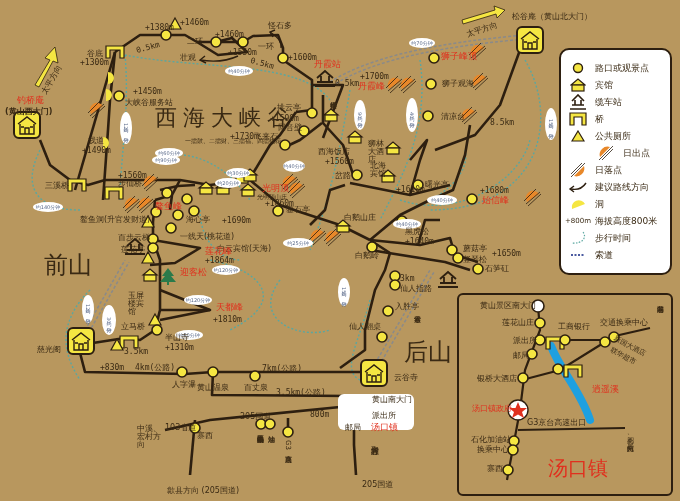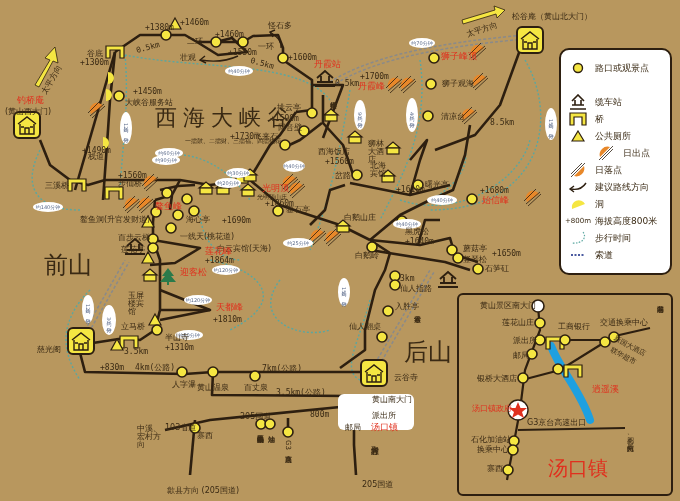--- a/index.html
+++ b/index.html
@@ -291,21 +291,21 @@
 <div class="pill" style="left:102px;top:305px;width:14px;height:30px;writing-mode:vertical-rl;">约30分钟</div>
 <div class="pill" style="left:393px;top:219px;width:28px;height:10px;">约40分钟</div>
 
 <div class="lbl big" style="left:155px;top:107px;">西海大峡谷</div>
 <div class="lbl sm" style="left:185px;top:138px;font-size:6px;">一擂鼓、二擂财、三擂福、四擂桃花</div>
 <div class="lbl region" style="left:44px;top:253px;">前山</div>
 <div class="lbl region" style="left:404px;top:340px;">后山</div>
 <div class="lbl town" style="left:548px;top:458px;">汤口镇</div>
 
 <div class="lbl red" style="left:17px;top:96px;">钓桥庵</div>
-<div class="lbl sm" style="left:5px;top:108px;">(黄山西大门)</div>
+<div class="lbl sm" style="left:5px;top:108px;font-weight:bold;">(黄山西大门)</div>
 <div class="lbl sm" style="left:512px;top:13px;">松谷庵（黄山北大门）</div>
 <div class="lbl sm" style="left:37px;top:346px;text-align:center;">慈光阁</div>
 <div class="lbl sm" style="left:394px;top:374px;">云谷寺</div>
 
 <div class="lbl sm" style="left:36px;top:76px;transform:rotate(-60deg);">太平方向</div>
 <div class="lbl sm" style="left:466px;top:26px;transform:rotate(-18deg);">太平方向</div>
 <div class="lbl sm" style="left:167px;top:487px;">歙县方向 (205国道)</div>
 <div class="lbl sm" style="left:137px;top:425px;width:30px;white-space:normal;">中溪、宏村方向</div>
 <div class="lbl sm vert" style="left:370px;top:440px;">旌聚谷方向</div>
 
@@ -317,21 +317,21 @@
 <div class="lbl sm" style="left:187px;top:38px;">二环</div>
 <div class="lbl sm" style="left:258px;top:43px;">一环</div>
 <div class="lbl sm" style="left:180px;top:54px;">壮观</div>
 <div class="lbl sm" style="left:268px;top:22px;">怪石多</div>
 <div class="lbl alt" style="left:228px;top:49px;">+1550m</div>
 <div class="lbl alt" style="left:288px;top:54px;">+1600m</div>
 <div class="lbl alt" style="left:136px;top:44px;transform:rotate(-15deg);">0.5km</div>
 <div class="lbl alt" style="left:250px;top:60px;transform:rotate(15deg);">0.5km</div>
 <div class="lbl alt" style="left:133px;top:88px;">+1450m</div>
 <div class="lbl sm" style="left:125px;top:99px;">大峡谷服务站</div>
-<div class="lbl sm" style="left:88px;top:153px;">栈道</div>
+<div class="lbl sm" style="left:88px;top:137px;">栈道</div>
 <div class="lbl alt" style="left:82px;top:147px;">+1490m</div>
 <div class="lbl red" style="left:314px;top:60px;">丹霞站</div>
 <div class="lbl red" style="left:358px;top:82px;">丹霞峰</div>
 <div class="lbl alt" style="left:360px;top:73px;">+1700m</div>
 <div class="lbl alt" style="left:335px;top:80px;">0.5km</div>
 <div class="lbl sm" style="left:277px;top:104px;">排云亭</div>
 <div class="lbl alt" style="left:270px;top:115px;">+1590m</div>
 <div class="lbl sm" style="left:278px;top:124px;">回音壁</div>
 <div class="lbl sm" style="left:254px;top:133px;">飞来石</div>
 <div class="lbl alt" style="left:230px;top:133px;">+1730m</div>
@@ -409,20 +409,29 @@
 
 <div class="legend">
   <div class="leg-row" style="top:10px;">
       <span class="leg-ico">
         <svg width="12" height="12">
           <circle cx="6" cy="6" r="4.5" fill="#f5e642" stroke="#2d1f10" stroke-width="1.4"></circle>
         </svg>
       </span>
       <span class="leg-txt">路口或观景点</span>
     </div>
+  <div class="leg-row" style="top:27px;">
+      <span class="leg-ico">
+        <svg width="16" height="14">
+          <path d="M1,7 L8,1 L15,7 Z" fill="#f5e642" stroke="#2d1f10" stroke-width="1.2"></path>
+          <rect x="2" y="7" width="12" height="6" fill="#f5e642" stroke="#2d1f10" stroke-width="1.2"></rect>
+        </svg>
+      </span>
+      <span class="leg-txt">宾馆</span>
+    </div>
   <div class="leg-row" style="top:44px;">
       <span class="leg-ico">
         <svg width="18" height="16">
           <path d="M1,15 L17,15 M3,11 L15,11 M6,11 L6,6 M12,11 L12,6 M3,7 L9,1 L15,7" fill="none" stroke="#2d1f10" stroke-width="1.6"></path>
         </svg>
       </span>
       <span class="leg-txt">缆车站</span>
     </div>
   <div class="leg-row" style="top:61px;">
       <span class="leg-ico">

